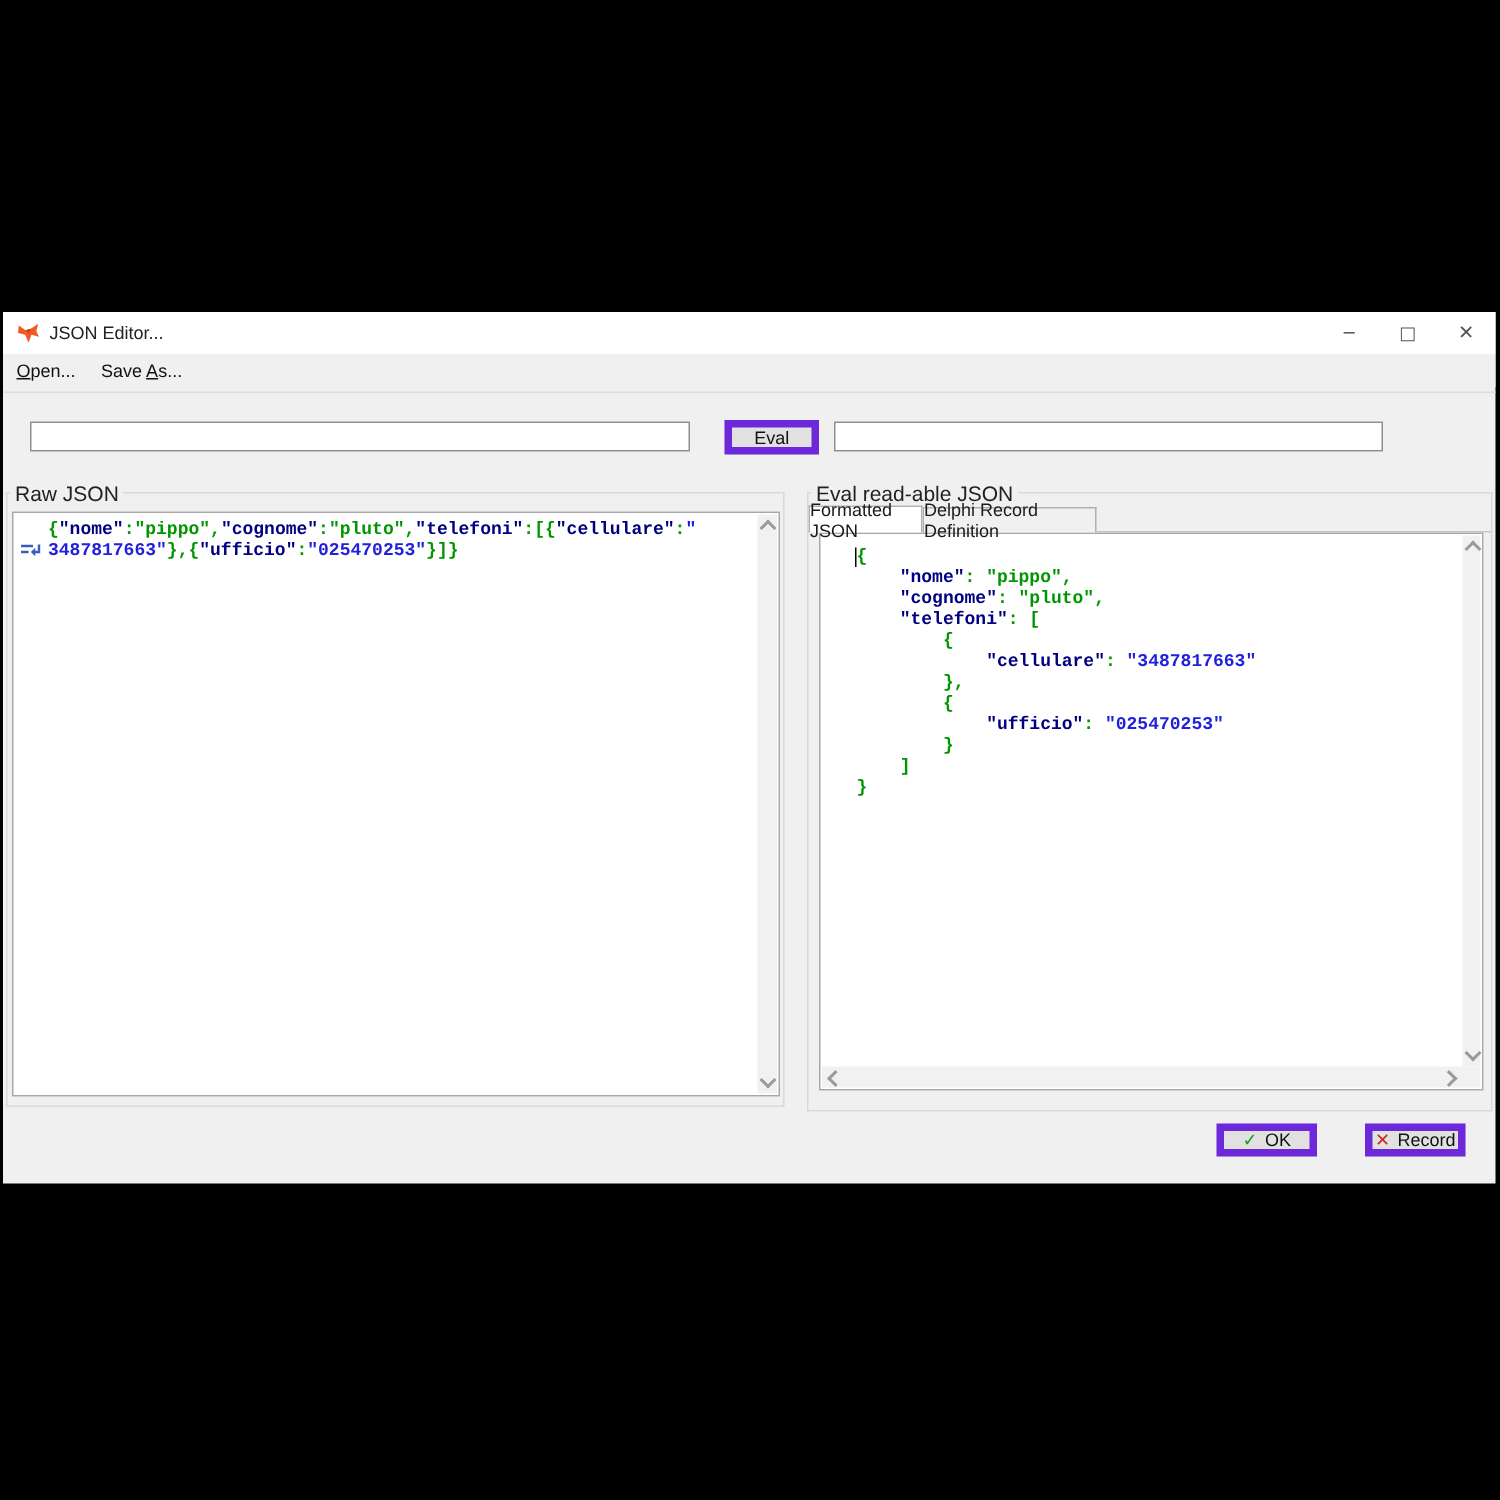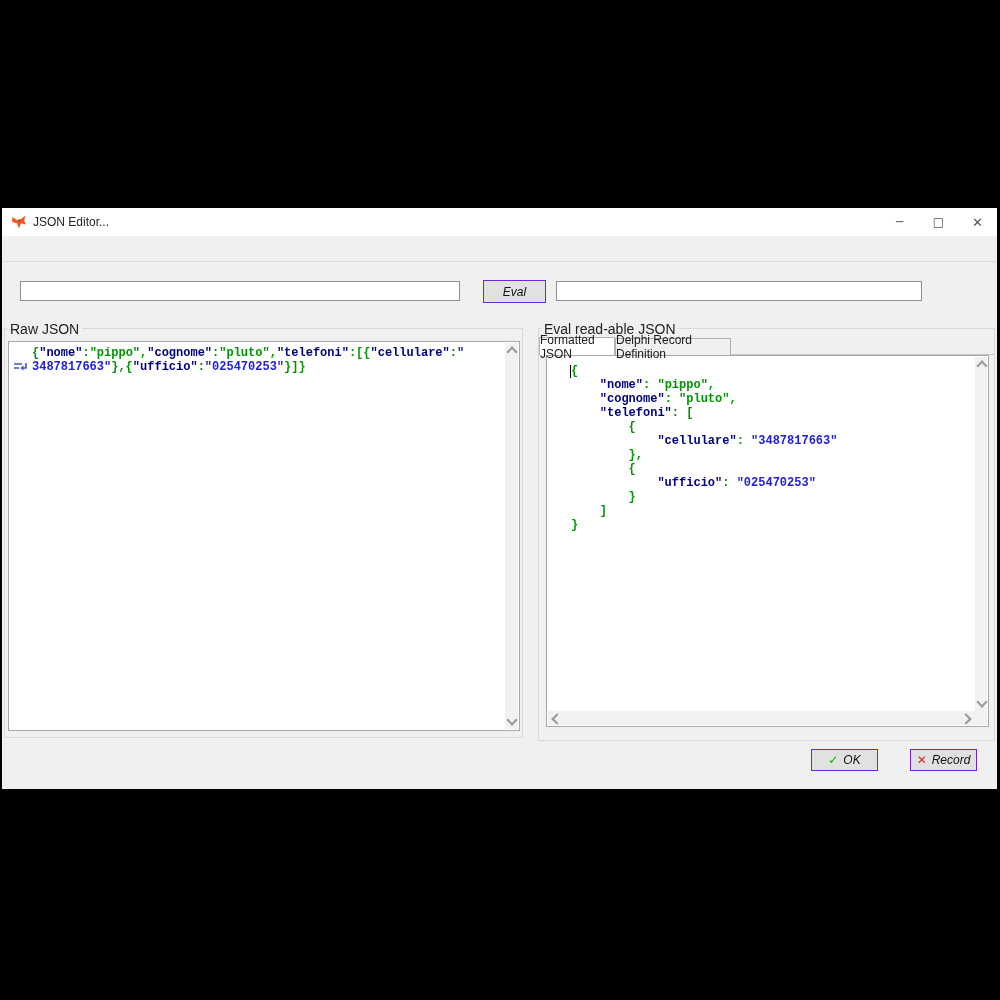--- a/index.html
+++ b/index.html
@@ -19,22 +19,22 @@
   
   .menubar{position:absolute;left:0;top:28px;width:995px;height:22px;display:flex;align-items:center;
     padding-left:9px;gap:17px;font-size:12px;background:#f0f0f0;box-sizing:border-box;}
   .menu-item{color:#111;}
   
   .eval-line{position:absolute;left:0;top:53px;width:995px;height:1px;background:#dcdcdc;}
   .txt-input{position:absolute;height:20px;background:#fff;border:1px solid #8f8f8f;box-sizing:border-box;
     font-size:12px;padding:0 3px;font-family:"Liberation Sans",sans-serif;outline:none;}
   .input-left{left:18px;top:73px;width:440px;}
   .input-right{left:554px;top:73px;width:366px;}
-  .btn{background:#e1e1e1;border:1px solid #6d28d9;box-sizing:border-box;font-size:12px;
-    display:flex;align-items:center;justify-content:center;color:#111;font-style:italic;}
+  .btn{background:#e1e1e1;border:5px solid #6d28d9;box-sizing:border-box;font-size:12px;
+    display:flex;align-items:center;justify-content:center;color:#111;}
   .eval-btn{position:absolute;left:481px;top:72px;width:63px;height:23px;}
   
   .groupbox{position:absolute;border:1px solid #d9d9d9;box-sizing:border-box;background:#f0f0f0;}
   .group-raw{left:2px;top:120px;width:519px;height:410px;}
   .group-fmt{left:536px;top:120px;width:457px;height:413px;}
   .group-caption{position:absolute;top:-8px;left:2px;background:#f0f0f0;padding:0 3px;font-size:14px;color:#222;}
   
   .memo{position:absolute;background:#fff;border:1px solid #a8a8a8;box-sizing:border-box;overflow:hidden;}
   .memo-raw{left:3px;top:12px;width:512px;height:390px;}
   .memo-fmt{left:8px;top:27px;width:443px;height:372px;}
@@ -87,20 +87,24 @@
       <path d="M6 6.2 L9.5 5.2 L8.6 8.2 Z" fill="#c63d10"></path>
     </svg>
     <span class="title-text">JSON Editor...</span>
     <div class="win-controls">
       <div class="win-btn">─</div>
       <div class="win-btn">□</div>
       <div class="win-btn close">✕</div>
     </div>
   </div>
 
+  <div class="menubar">
+    <span class="menu-item"><u>O</u>pen...</span>
+    <span class="menu-item">Save <u>A</u>s...</span>
+  </div>
 
   <div class="eval-line"></div>
   <input class="txt-input input-left" value="" style="">
   <div class="btn eval-btn">Eval</div>
   <input class="txt-input input-right" value="" style="">
 
   <div class="groupbox group-raw">
     <span class="group-caption">Raw JSON</span>
     <div class="memo memo-raw">
       <svg class="wrap-ico" viewBox="0 0 16 12">

